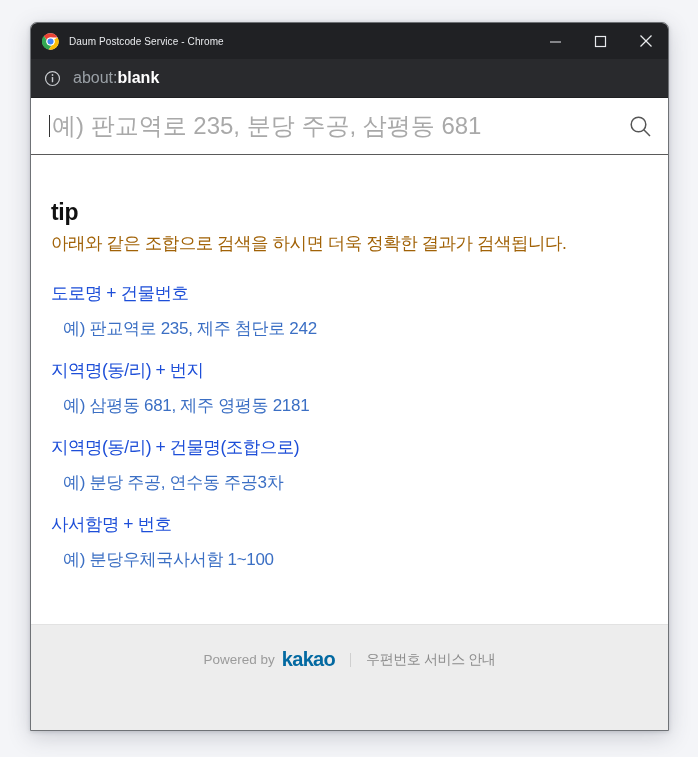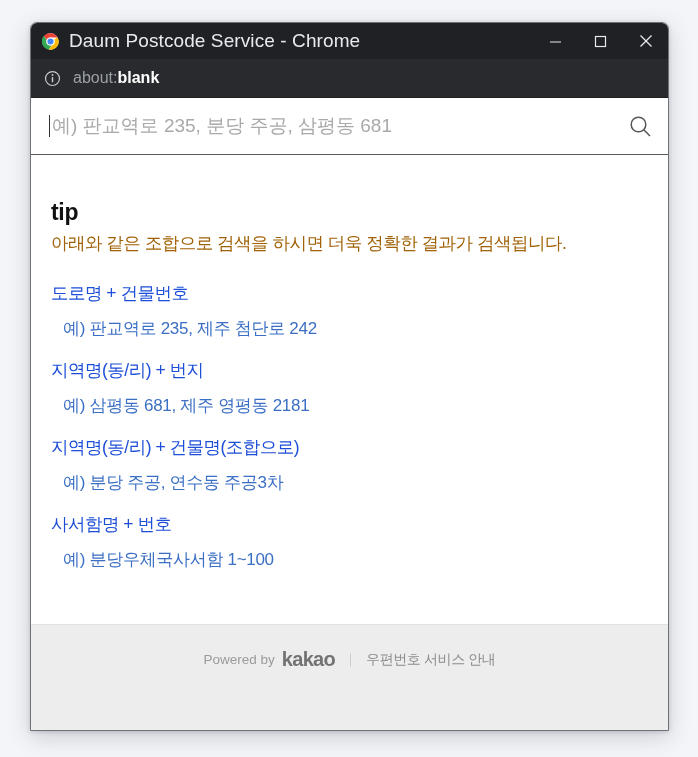--- a/index.html
+++ b/index.html
@@ -40,21 +40,21 @@
     position: relative;
   }
   #chrome-logo {
     width: 17px;
     height: 17px;
     margin-left: 11px;
     flex: 0 0 auto;
   }
   #window-title {
     color: #e8eaed;
-    font-size: 19px;
+    font-size: 10px;
     margin-left: 10px;
     white-space: nowrap;
     letter-spacing: 0.1px;
   }
   #window-controls {
     position: absolute;
     right: 0;
     top: 0;
     height: 36px;
     display: flex;
@@ -115,21 +115,21 @@
     height: 22px;
     background: #333;
     margin-left: 18px;
     flex: 0 0 auto;
   }
   #search-input {
     border: none;
     outline: none;
     flex: 1 1 auto;
     font-family: "Liberation Sans", "DejaVu Sans", sans-serif;
-    font-size: 19px;
+    font-size: 24px;
     color: #222;
     background: transparent;
     padding: 0 8px 0 2px;
     height: 100%;
   }
   #search-input::placeholder {
     color: #a9a9a9;
     opacity: 1;
   }
   #search-icon-btn {
@@ -194,21 +194,21 @@
     padding-top: 23px;
     gap: 0;
   }
   #powered-by {
     font-size: 13.5px;
     color: #9b9b9b;
   }
   #kakao-logo {
     font-size: 20px;
     font-weight: bold;
-    color: #737373;
+    color: #0369a1;
     margin-left: 7px;
     letter-spacing: -0.7px;
   }
   #footer-divider {
     width: 1px;
     height: 14px;
     background: #cfcfcf;
     margin: 0 15px;
   }
   #footer-link {

